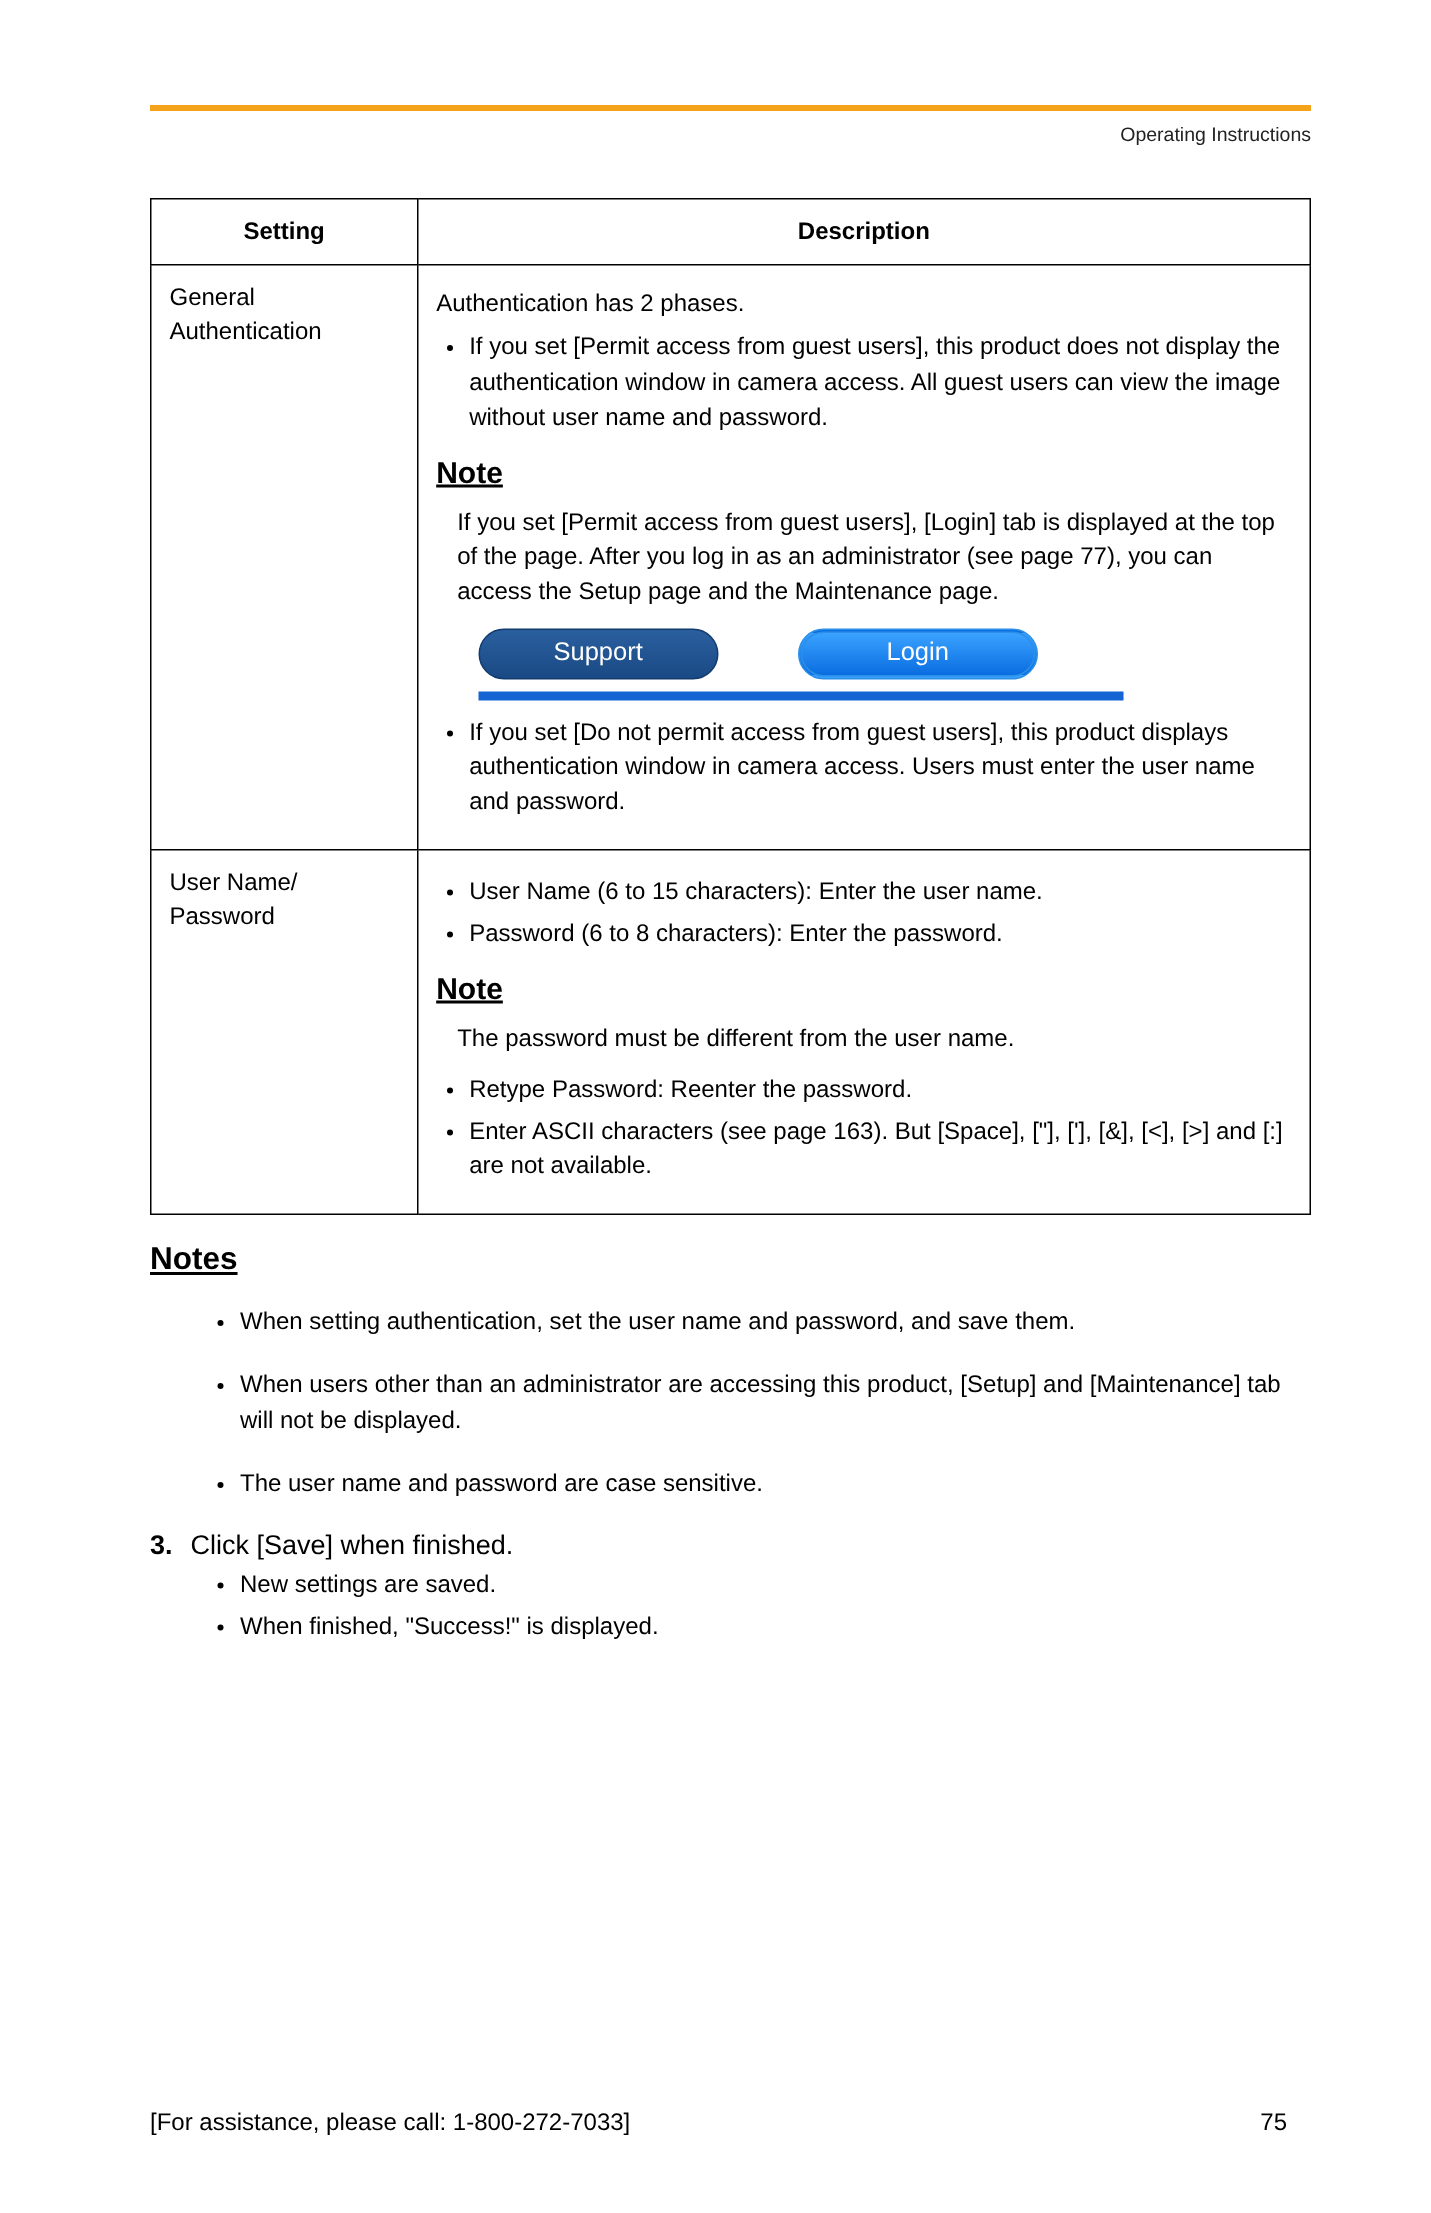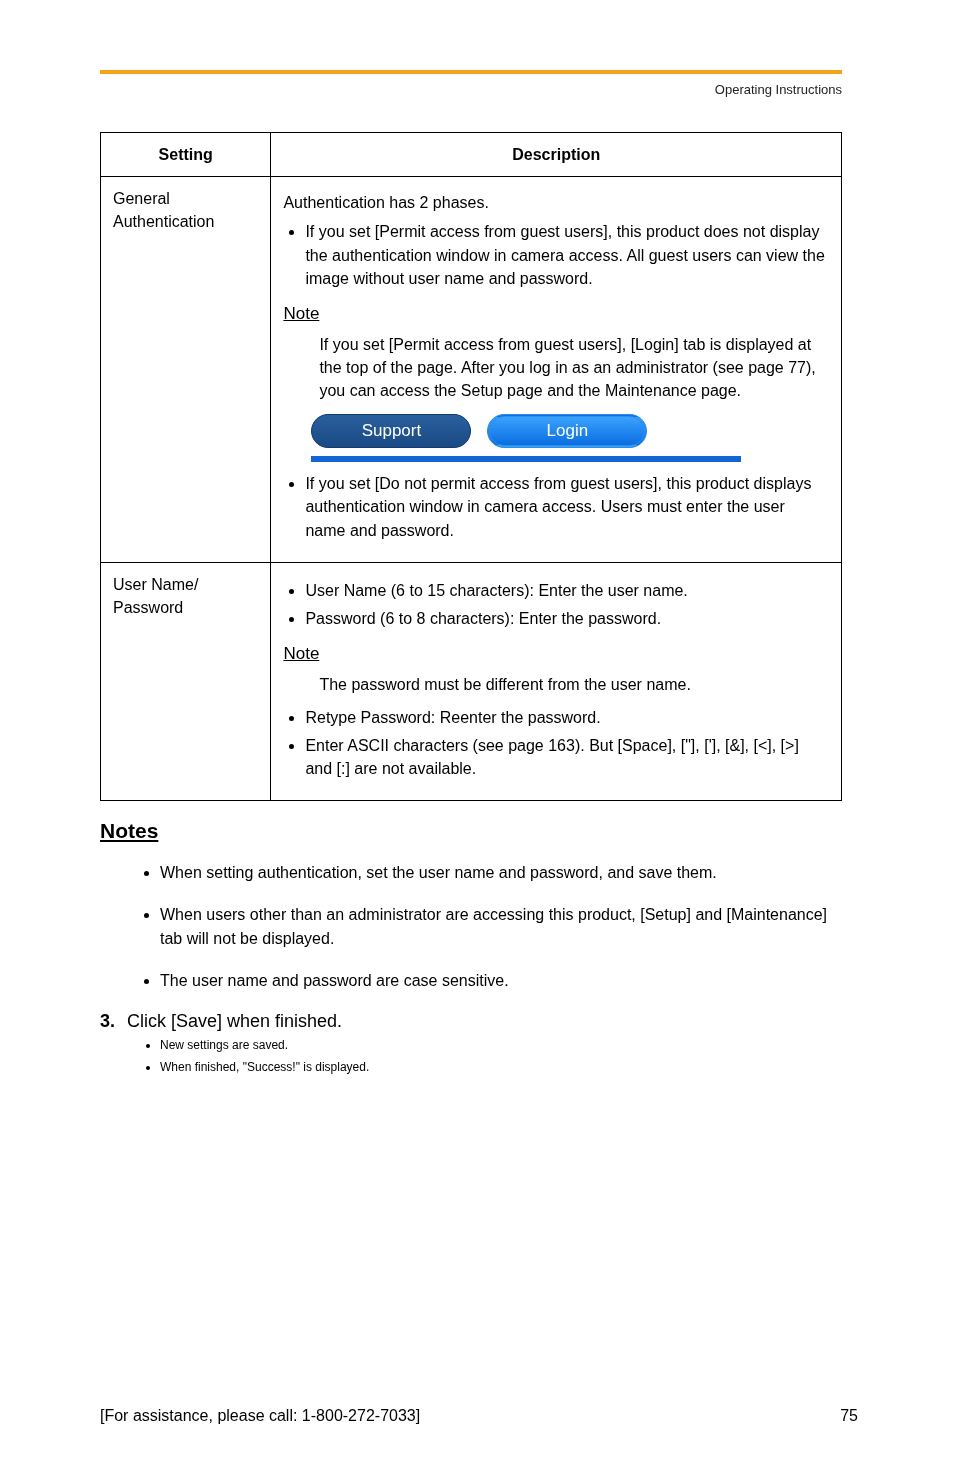--- a/index.html
+++ b/index.html
@@ -1,40 +1,40 @@
 <!DOCTYPE html>
 <html><head>
 <meta charset="utf-8">
 <style>
 html,body{margin:0;padding:0;background:#fff;font-family:Arial,Helvetica,sans-serif;color:#000}
-.page{width:954px;min-height:1475px;margin:0 auto;padding:70px 112px 40px 100px;box-sizing:border-box;position:relative}
+.page{width:954px;min-height:1475px;margin:0 auto;padding:70px 80px 40px 100px;box-sizing:border-box;position:relative}
 .topbar{height:4px;background:#f5a31a;margin-bottom:8px}
 .header-right{text-align:right;font-size:13px;color:#222;margin-bottom:35px}
 table.settings{border-collapse:collapse;width:100%;table-layout:fixed}
 table.settings th,table.settings td{border:1.5px solid #000;padding:10px 12px;vertical-align:top;font-size:16px;line-height:1.45}
 table.settings th{font-weight:bold;background:#fff}
 col.col1{width:23%}
 col.col2{width:77%}
 .cell-title{font-size:16px}
 .para{margin:4px 0}
 ul.blist{list-style:disc;padding-left:22px;margin:6px 0 10px 0}
 ul.blist li{margin:5px 0}
-.note-head{font-weight:normal;text-decoration:underline;font-size:17px;margin:12px 0 6px 0}
-.note-body{margin:0 0 10px 36px}
-.btnrow{margin:12px 0 8px 28px;display:flex;gap:16px;align-items:flex-end}
+.note-head{font-weight:bold;text-decoration:underline;font-size:20px;margin:12px 0 6px 0}
+.note-body{margin:0 0 10px 14px}
+.btnrow{margin:12px 0 8px 28px;display:flex;gap:53px;align-items:flex-end}
 .pill{display:flex;align-items:center;justify-content:center;width:160px;height:34px;border-radius:17px;font-size:17px;color:#fff;box-sizing:border-box;font-family:Arial,sans-serif}
 .pill.support{background:linear-gradient(#2a5f9e,#1a4a85);border:1px solid #123b6e}
 .pill.login{background:linear-gradient(#3aa2ff,#0a6de0);border:3px double #2b8fe8;color:#fff}
 .bluebar{height:6px;background:#1464d4;margin:8px 0 10px 28px;width:430px}
 .notes-head{font-weight:bold;text-decoration:underline;font-size:21px;margin:18px 0 6px 0}
 ul.outer{list-style:disc;padding-left:60px;margin:6px 0;font-size:16px;line-height:1.5}
 ul.outer>li{margin:18px 0}
 .step{display:flex;font-size:18px;margin:14px 0 4px 0}
 .step-num{font-weight:bold;margin-right:12px}
-ul.sub{list-style:disc;padding-left:60px;margin:4px 0;font-size:12px;line-height:1.5}
+ul.sub{list-style:disc;padding-left:60px;margin:4px 0;font-size:16px;line-height:1.5}
 ul.sub>li{margin:4px 0}
 .footer{position:absolute;bottom:50px;left:100px;right:96px;display:flex;justify-content:space-between;font-size:16px}
 </style>
 </head>
 <body>
 
 <div class="page">
   <div class="topbar"></div>
   <div class="header-right">Operating Instructions</div>
 

